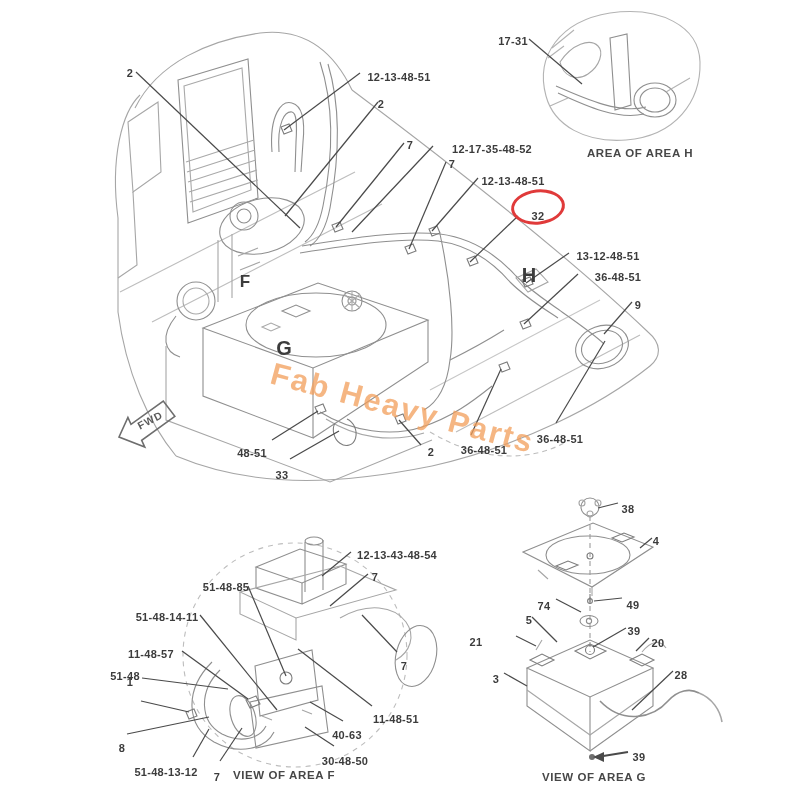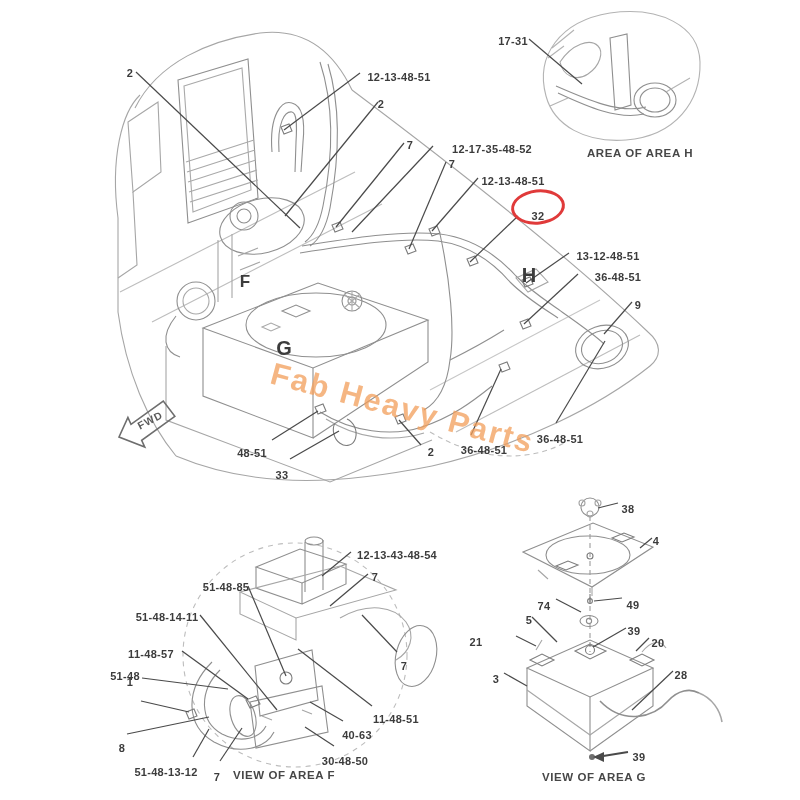--- a/index.html
+++ b/index.html
@@ -271,21 +271,21 @@
   <div class="lbl" style="left:226px;top:578px">51-48-85</div>
   <div class="lbl" style="left:167px;top:608px">51-48-14-11</div>
   <div class="lbl" style="left:151px;top:645px">11-48-57</div>
   <div class="lbl" style="left:130px;top:673px">1</div>
   <div class="lbl" style="left:125px;top:667px">51-48</div>
   <div class="lbl" style="left:122px;top:739px">8</div>
   <div class="lbl" style="left:166px;top:763px">51-48-13-12</div>
   <div class="lbl" style="left:217px;top:768px">7</div>
   <div class="lbl" style="left:404px;top:657px">7</div>
   <div class="lbl" style="left:396px;top:710px">11-48-51</div>
-  <div class="lbl" style="left:357px;top:726px">40-63</div>
+  <div class="lbl" style="left:347px;top:726px">40-63</div>
   <div class="lbl" style="left:345px;top:752px">30-48-50</div>
   <div class="caption" style="left:284px;top:775px">VIEW OF AREA F</div>
 
   <div class="lbl" style="left:628px;top:500px">38</div>
   <div class="lbl" style="left:656px;top:532px">4</div>
   <div class="lbl" style="left:544px;top:597px">74</div>
   <div class="lbl" style="left:633px;top:596px">49</div>
   <div class="lbl" style="left:529px;top:611px">5</div>
   <div class="lbl" style="left:476px;top:633px">21</div>
   <div class="lbl" style="left:634px;top:622px">39</div>

